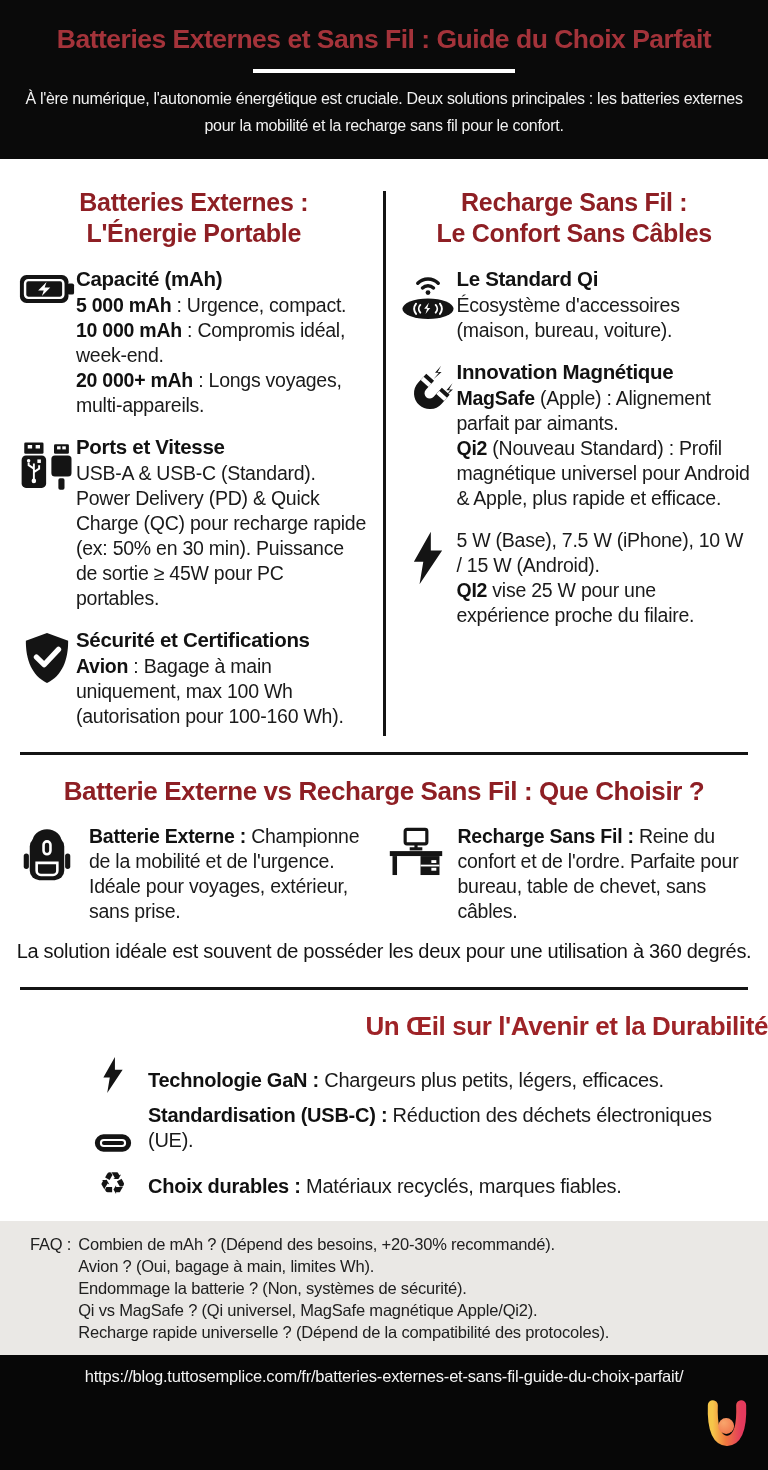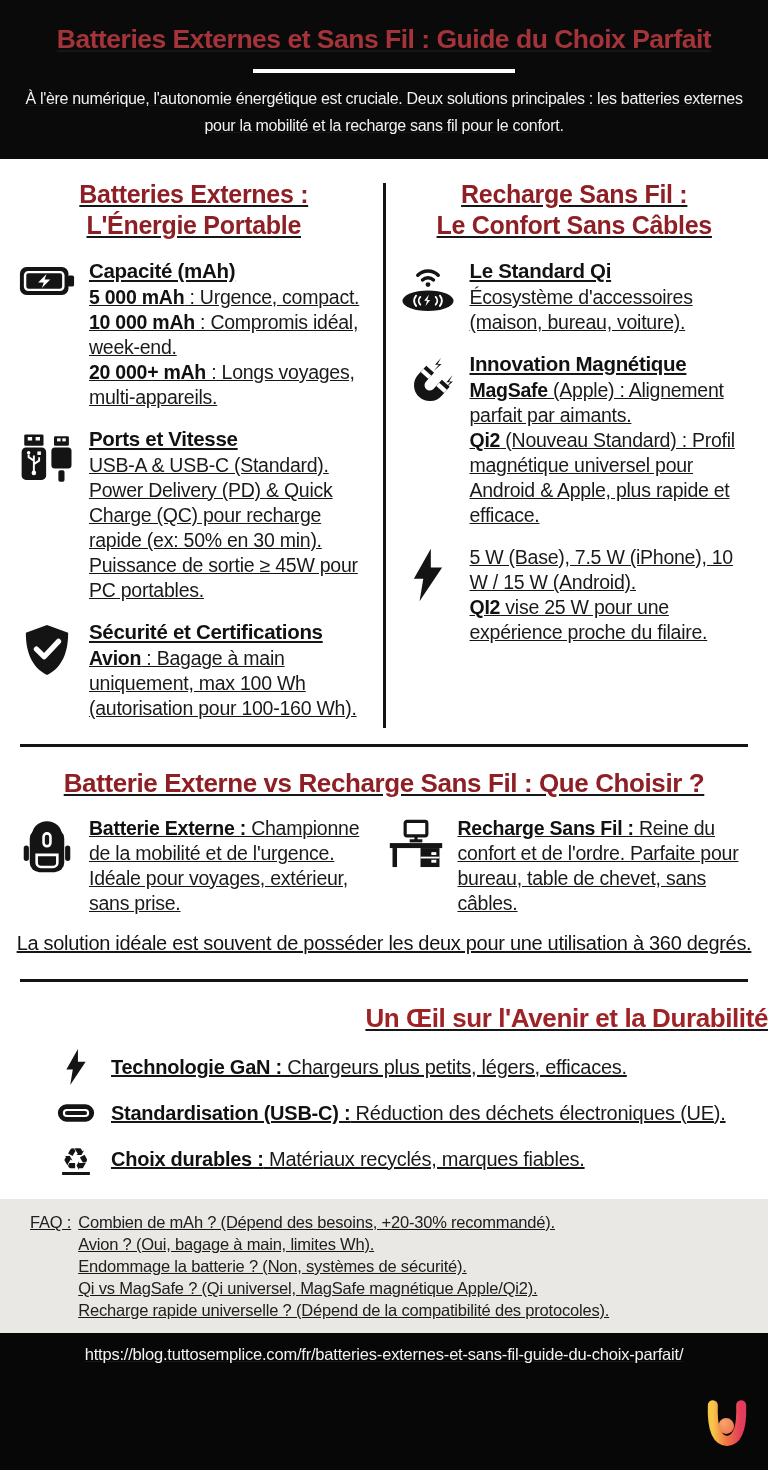--- a/index.html
+++ b/index.html
@@ -2,56 +2,56 @@
 <html style="--title-red: #a4333a; --section-red: #8e1f24; --future-red: #9e2327; --header-bg: #0a0a0a; --faq-bg: #eae8e5; --footer-bg: #070707;"><head>
 <meta charset="utf-8">
 <style>
   :root{
     --title-red:#a4333a; --section-red:#8e1f24; --future-red:#9e2327;
     --ink:#161616; --header-bg:#0a0a0a; --faq-bg:#eae8e5; --footer-bg:#070707;
   }
   *{margin:0;padding:0;box-sizing:border-box;}
   body{background:#777;font-family:"Liberation Sans",sans-serif;}
   .page{width:768px;height:1470px;margin:0 auto;background:#fff;overflow:hidden;
-        display:flex;flex-direction:column;color:var(--ink);text-decoration:underline;}
+        display:flex;flex-direction:column;color:var(--ink);}
   
   .header{background:var(--header-bg);text-align:center;padding:24px 10px 20px;}
   .header-title{color:var(--title-red);font-size:26.5px;font-weight:bold;
                 letter-spacing:-0.5px;white-space:nowrap;}
   .header-rule{width:262px;height:4px;background:#fff;margin:14px auto 13px;}
   .header-intro{color:#f1f1f1;font-size:16px;line-height:26.5px;max-width:736px;margin:0 auto;
                 letter-spacing:-0.3px;}
   
-  .columns{display:flex;padding:20px 18px 0;}
+  .columns{display:flex;padding:28px 18px 0;}
   .col{flex:1;min-width:0;}
   .col-left{padding-right:13px;}
   .col-right{padding-left:13px;}
   .col-divider{width:3px;background:#141414;flex:none;margin:4px 0 10px;}
   .col-heading{color:var(--section-red);font-size:25px;font-weight:bold;text-align:center;
                line-height:31px;white-space:pre-line;margin:0 0 18px;letter-spacing:-0.3px;}
-  .feature{display:flex;gap:13px;margin-bottom:17px;}
+  .feature{display:flex;margin-bottom:17px;}
   .feature-icon{flex:none;width:58px;display:flex;justify-content:center;padding-top:3px;}
   .feature-title{font-size:20.5px;font-weight:bold;color:#121212;letter-spacing:-0.3px;
                  margin-bottom:2px;}
   .rich .tl{font-size:19.5px;line-height:25px;color:#1a1a1a;letter-spacing:-0.25px;}
   .rich .tl b{color:#111;}
   
   .rule{height:3px;background:#141414;margin:6px 20px;}
   .vs-heading{text-align:center;color:var(--section-red);font-size:26px;font-weight:bold;
               margin:15px 6px 17px;letter-spacing:-0.4px;}
   .vs-cards{display:flex;padding:0 18px;gap:5px;}
   .vs-card{flex:1;display:flex;gap:13px;}
   .vs-card .feature-icon{width:58px;padding-top:2px;}
   .summary{text-align:center;font-size:20px;letter-spacing:-0.3px;margin:16px 8px 18px;
            color:#141414;}
   
   .future-heading{text-align:right;color:var(--future-red);font-size:26px;font-weight:bold;
                   margin:15px 0 15px;letter-spacing:-0.4px;}
   .future-rows{padding:0 20px 12px 56px;}
-  .future-row{display:flex;align-items:center;gap:15px;margin-bottom:10px;min-height:36px;}
+  .future-row{display:flex;align-items:flex-end;gap:15px;margin-bottom:10px;min-height:36px;margin-left:37px;}
   .future-icon{flex:none;width:40px;display:flex;justify-content:center;align-items:center;}
   .future-row .rich .tl{font-size:20px;line-height:25px;}
   .recycle-glyph{font-size:31px;line-height:31px;color:#141414;
                  font-family:"DejaVu Sans",sans-serif;}
   
   .faq{background:var(--faq-bg);padding:12px 20px 12px 30px;display:flex;
        font-size:16.5px;line-height:22px;color:#202020;letter-spacing:-0.2px;}
   .faq-label{white-space:pre;margin-right:7px;}
   
   .footer{background:var(--footer-bg);flex:1;min-height:110px;position:relative;

